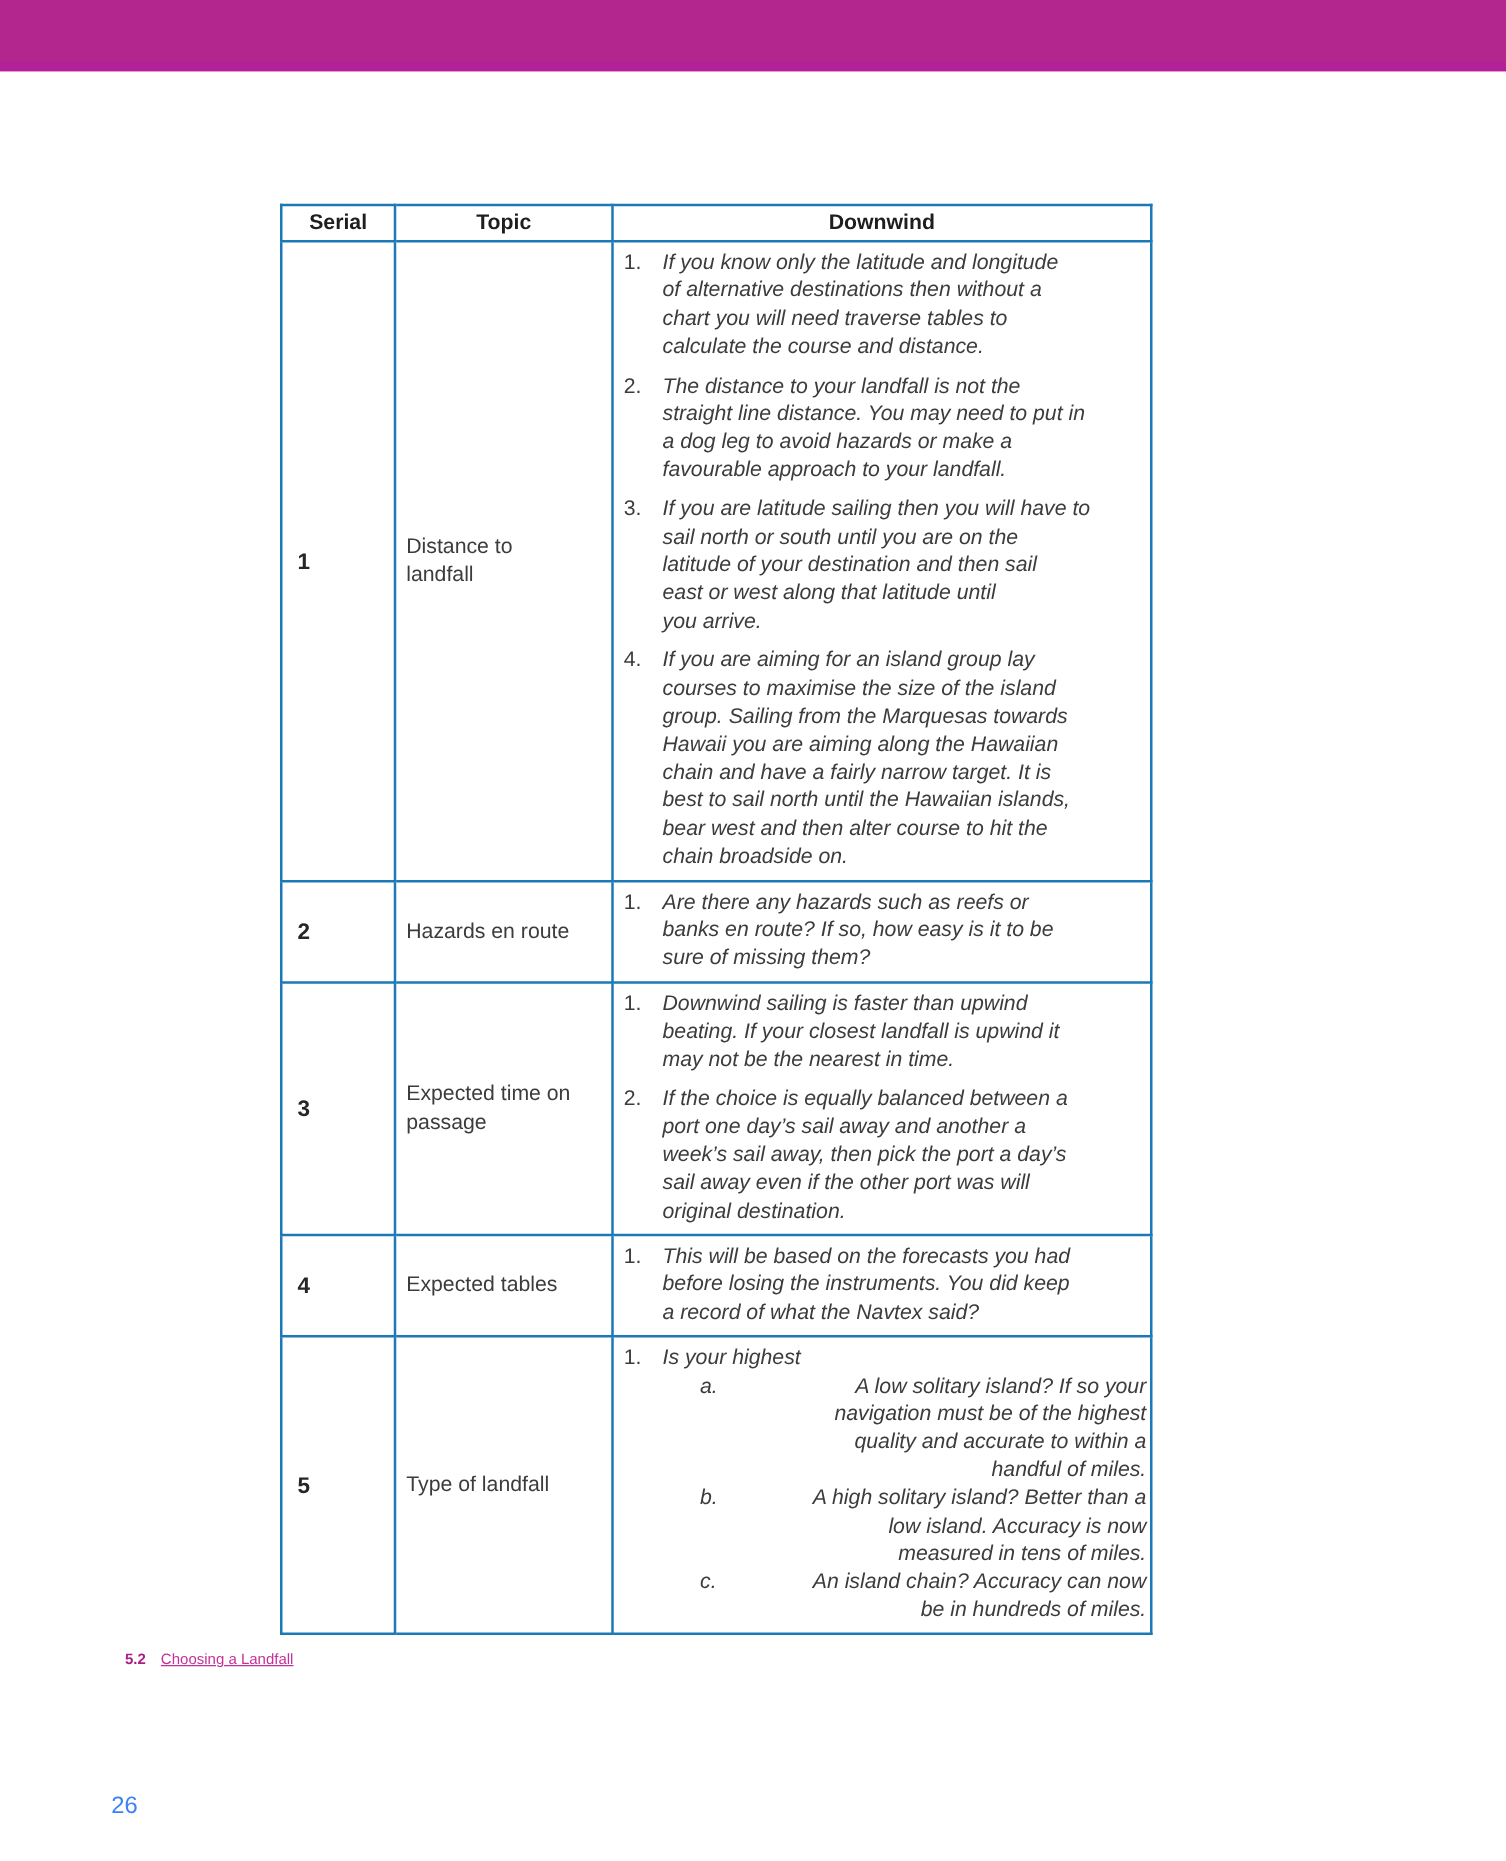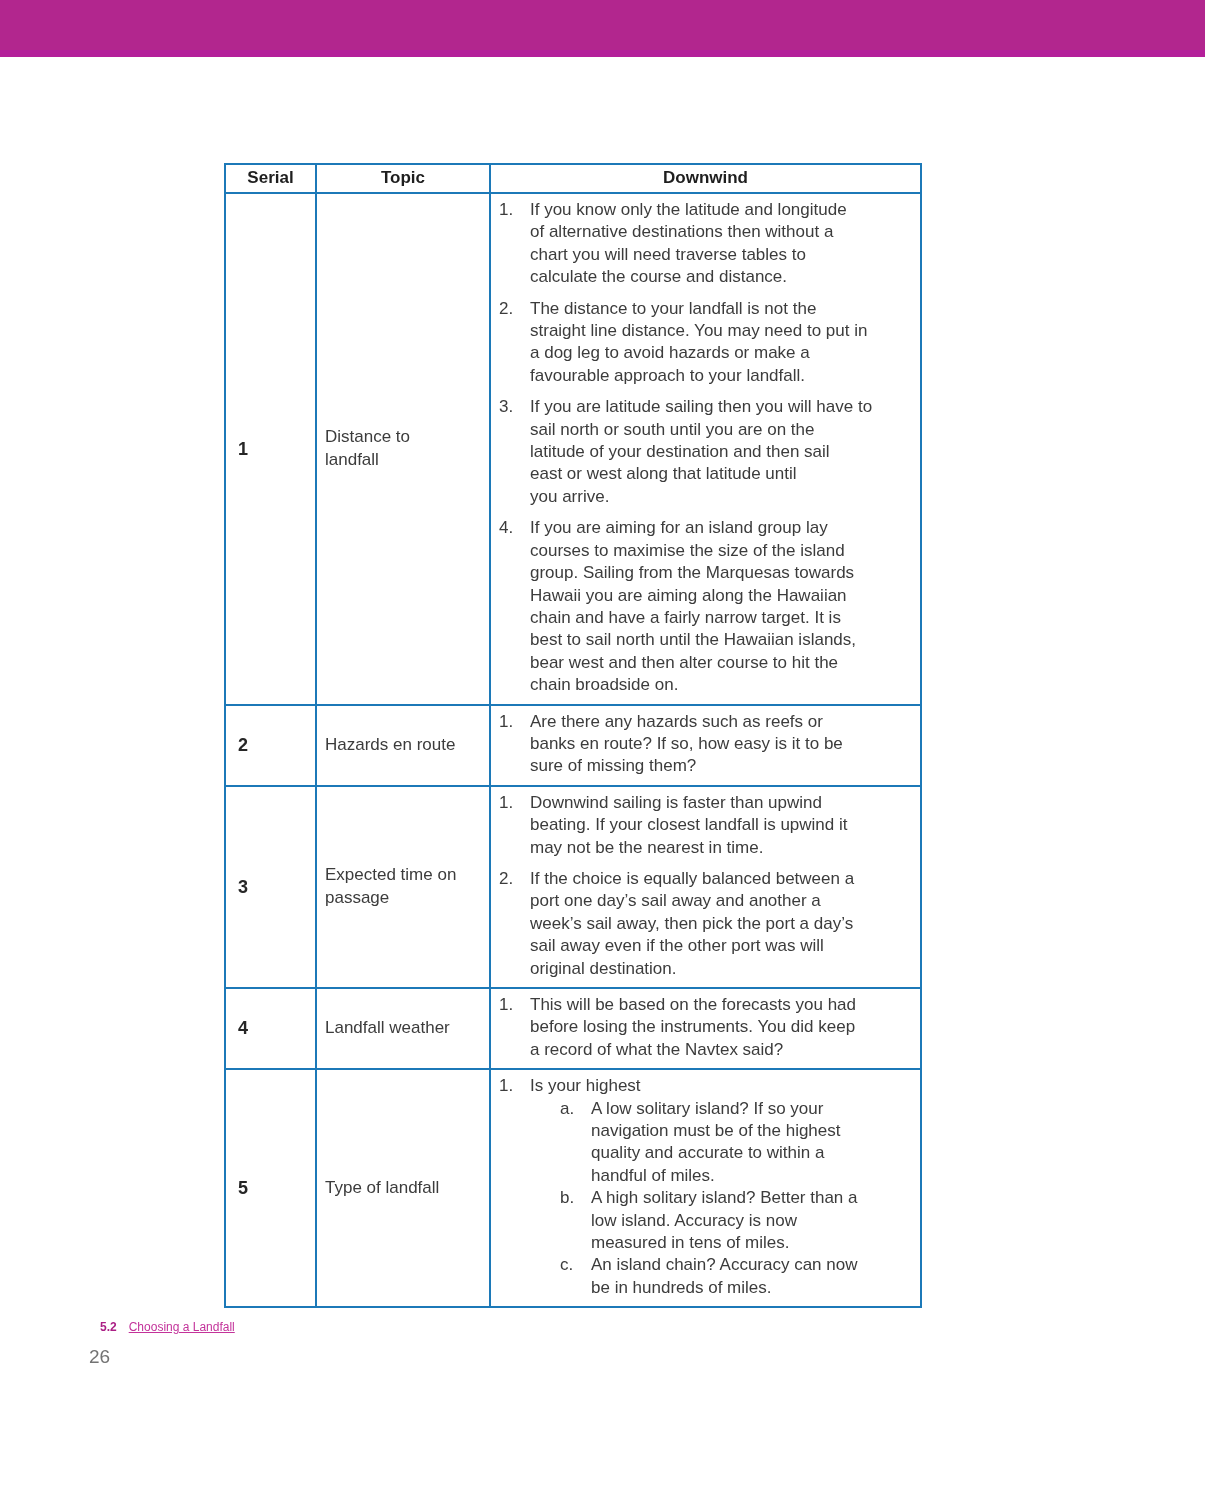--- a/index.html
+++ b/index.html
@@ -43,34 +43,34 @@
   }
   td.topic-cell{
     vertical-align:middle;padding:4px 6px 4px 8px;white-space:pre-line;margin-top:36px;
   }
   td.remarks-cell{
     vertical-align:top;padding:5px 3px 7px 8px;
   }
   .remark-item{display:flex;margin-top:9px;}
   .remark-item:first-child{margin-top:0;}
   .remark-num{flex:0 0 31px;width:31px;}
-  .remark-content{flex:1;min-width:0;}
+  .remark-content{flex:1;min-width:0;font-style:italic;}
   .remark-text{white-space:pre-line;}
   .sub-item{display:flex;margin-left:30px;}
   .sub-num{flex:0 0 31px;width:31px;}
-  .sub-text{flex:1;white-space:pre-line;}
+  .sub-text{flex:1;white-space:pre-line;text-align:right;}
   .section-heading{
     position:absolute;left:100px;top:1320px;
     font-size:12px;display:flex;gap:12px;align-items:flex-end;
   }
   .section-number{color:var(--heading-number);font-weight:bold;}
   .section-title{color:var(--heading-title);text-decoration:underline;}
   .page-number{
-    position:absolute;left:89px;top:1346px;
-    font-size:19px;color:#737373;
+    position:absolute;left:89px;top:1434px;
+    font-size:19px;color:#3b82f6;
   }
 </style>
 </head>
 <body>
 
 <div class="top-bar">
   <div class="top-bar-strip"></div>
 </div>
 
 <table class="doc-table">
@@ -169,21 +169,21 @@
 port one day’s sail away and another a
 week’s sail away, then pick the port a day’s
 sail away even if the other port was will
 original destination.</div>
             </div>
           </div>
         </td>
       </tr>
       <tr>
         <td class="serial-cell">4</td>
-        <td class="topic-cell">Landfall weather</td>
+        <td class="topic-cell">Expected tables</td>
         <td class="remarks-cell">
           <div class="remark-item">
             <span class="remark-num">1.</span>
             <div class="remark-content">
               <div class="remark-text">This will be based on the forecasts you had
 before losing the instruments. You did keep
 a record of what the Navtex said?</div>
             </div>
           </div>
         </td>

